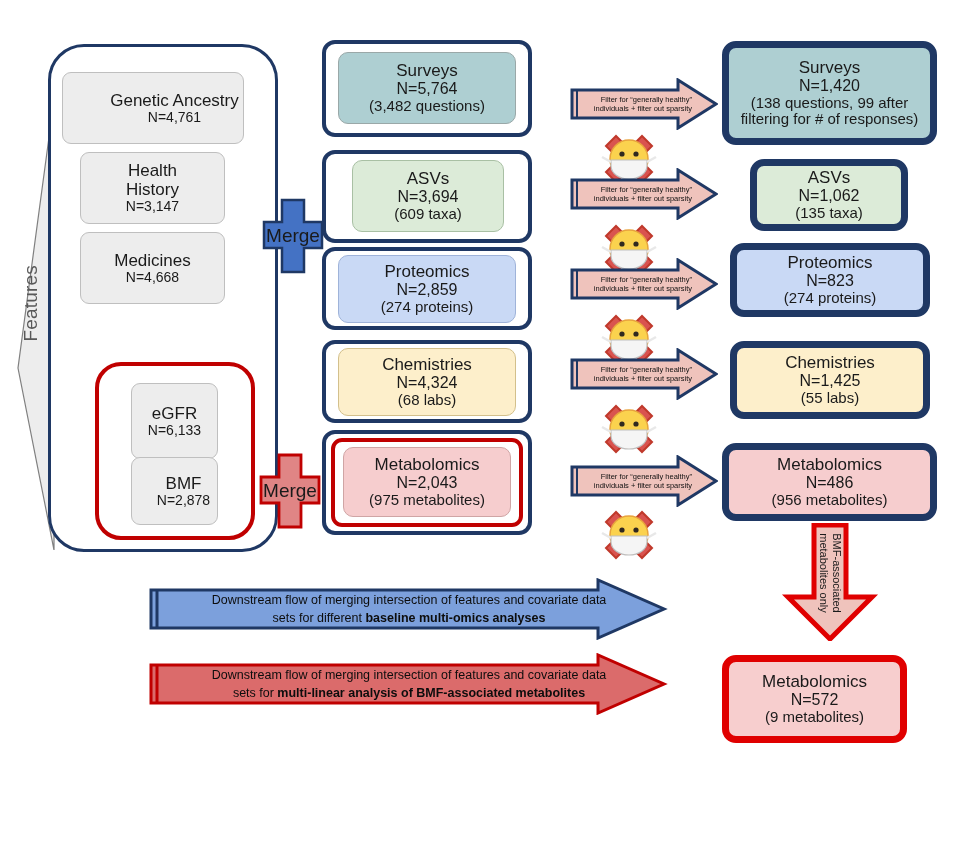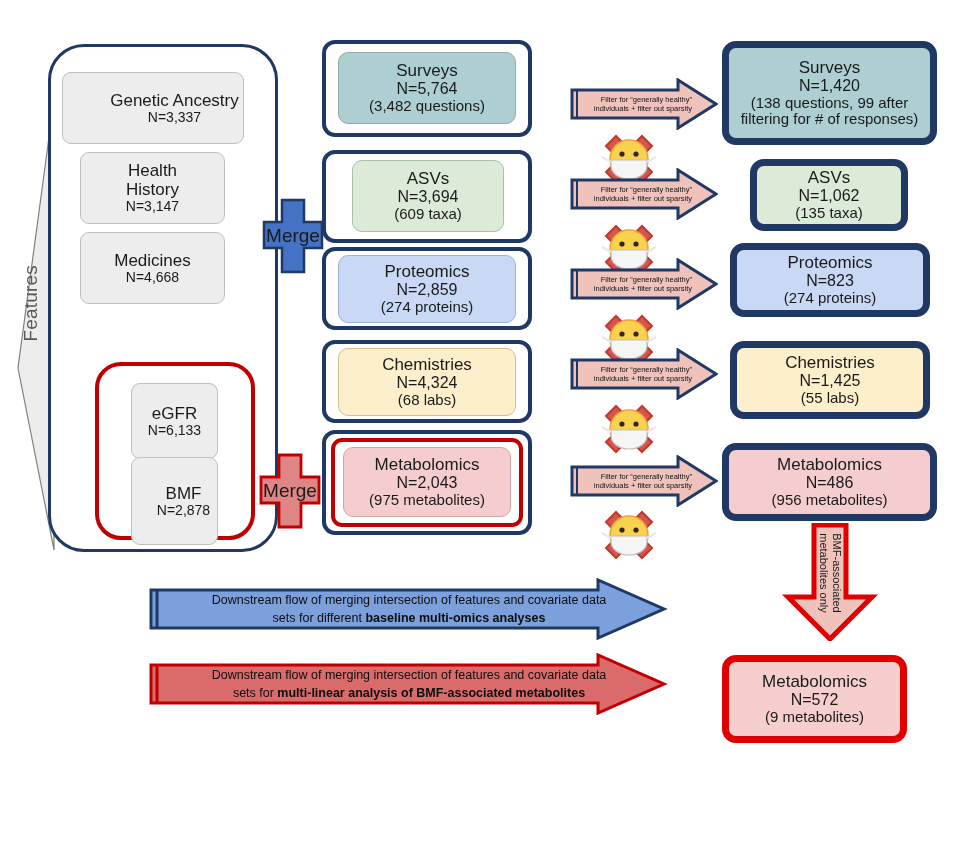--- a/index.html
+++ b/index.html
@@ -58,42 +58,42 @@
   <svg width="56" height="450" style="position:absolute;left:0;top:0;">
     <polygon points="44,0 8,268 44,450" fill="#EDEDED" stroke="#808080" stroke-width="1.2"></polygon>
   </svg>
   <div class="abs feat-label" style="left:10px;top:165px;width:26px;">Features</div>
 </div>
 
 <div class="abs leftpanel" style="left:48px;top:44px;width:230px;height:508px;"></div>
 
 <div class="abs grey box" style="left:62px;top:72px;width:182px;height:72px;padding-left:43px;">
   <div class="t1">Genetic Ancestry</div>
-  <div class="t2">N=3,337</div>
+  <div class="t2">N=4,761</div>
 </div>
 
 <div class="abs grey box" style="left:80px;top:152px;width:145px;height:72px;">
   <div class="t1">Health</div>
   <div class="t1">History</div>
   <div class="t2">N=3,147</div>
 </div>
 
 <div class="abs grey box" style="left:80px;top:232px;width:145px;height:72px;">
   <div class="t1">Medicines</div>
   <div class="t2">N=4,668</div>
 </div>
 
 <div class="abs leftred" style="left:95px;top:362px;width:160px;height:178px;"></div>
 
 <div class="abs grey box" style="left:131px;top:383px;width:87px;height:76px;">
   <div class="t1">eGFR</div>
   <div class="t2">N=6,133</div>
 </div>
 
-<div class="abs grey box" style="left:131px;top:457px;width:87px;height:88px;padding-left:18px;">
+<div class="abs grey box" style="left:131px;top:457px;width:87px;height:68px;padding-left:18px;">
   <div class="t1">BMF</div>
   <div class="t2">N=2,878</div>
 </div>
 
 <div class="abs" style="left:262px;top:198px;width:62px;height:76px;">
   <svg width="62" height="76" style="position:absolute;left:0;top:0;">
     <polygon points="20,2 42,2 42,24 60,24 60,50 42,50 42,74 20,74 20,50 2,50 2,24 20,24" fill="#4472C4" stroke="#1F3864" stroke-width="2.5"></polygon>
   </svg>
   <div class="cross-lbl">Merge</div>
 </div>

